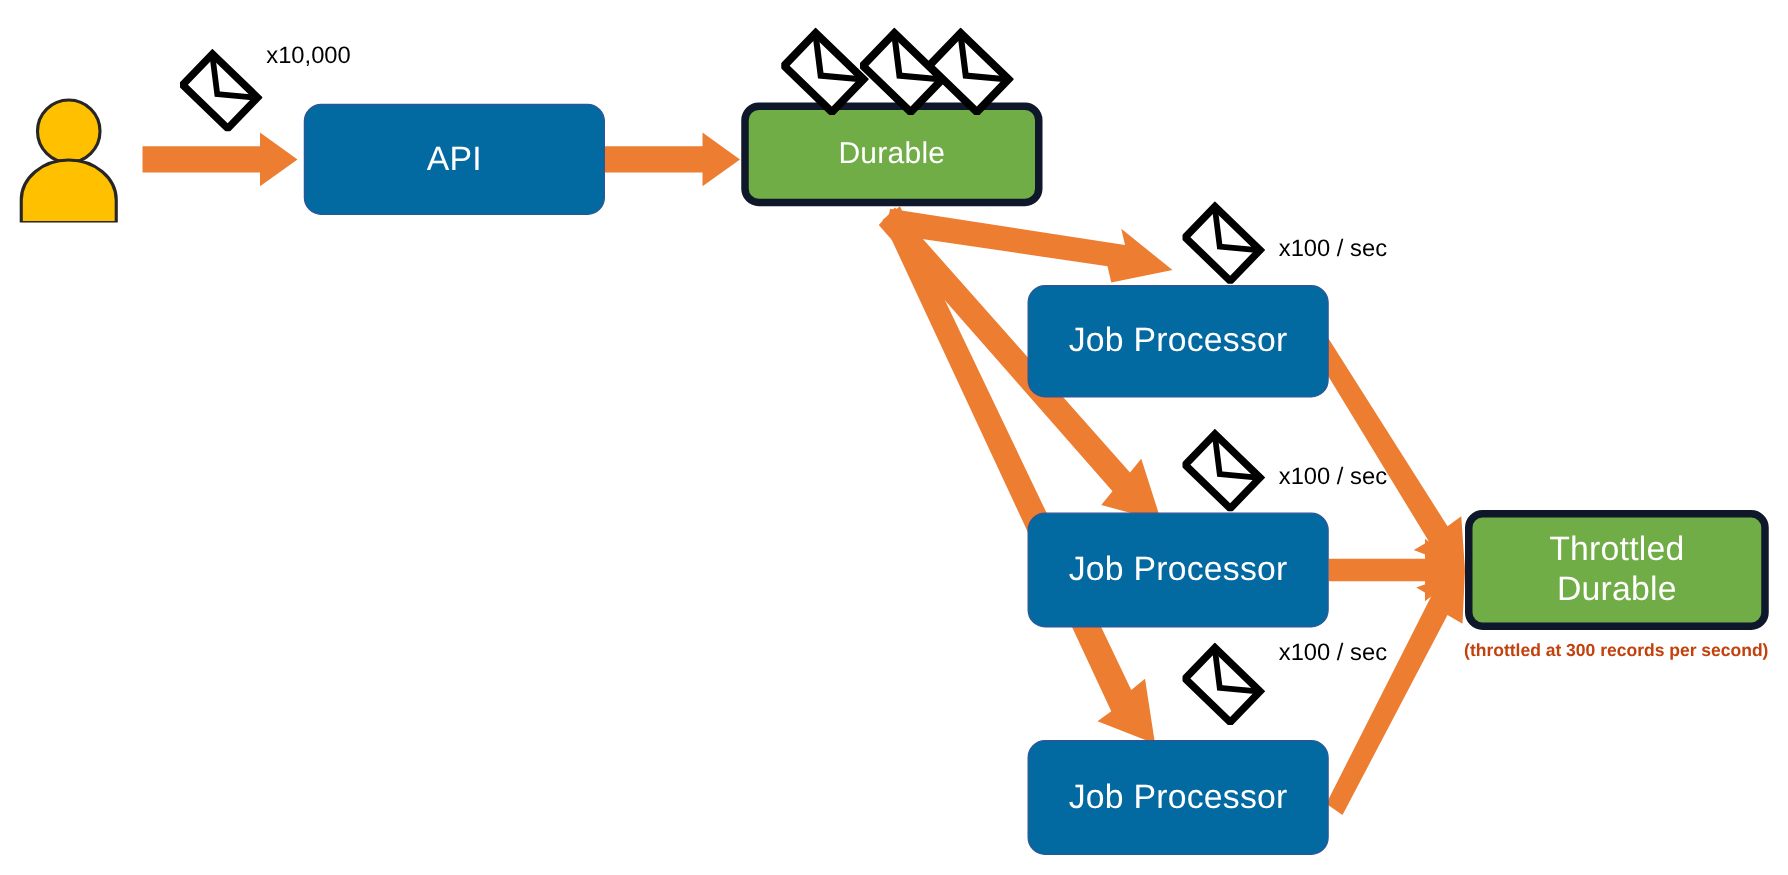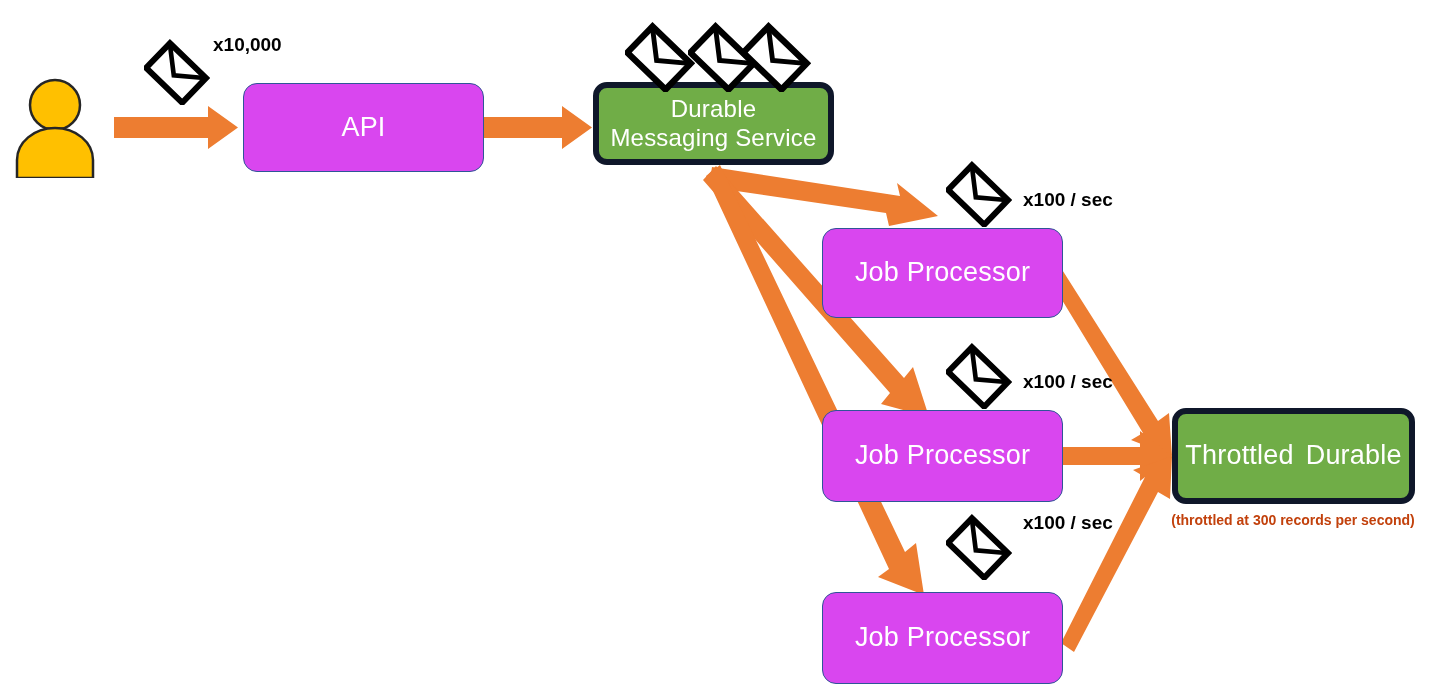--- a/index.html
+++ b/index.html
@@ -26,21 +26,21 @@
     border-radius: 14px;
     display: flex;
     align-items: center;
     justify-content: center;
     text-align: center;
     color: #ffffff;
     box-sizing: border-box;
     line-height: 1.18;
   }
   .node-blue {
-    background: #d946ef;
+    background: #0369a1;
     border: 1px solid #2F5597;
   }
   .node-green {
     background: #70AD47;
     border: 6px solid #0f172a;
   }
   .node-label {
     font-size: 27px;
     font-weight: 400;
     letter-spacing: 0.2px;
@@ -55,21 +55,20 @@
     font-size: 14px;
     font-weight: bold;
     text-align: center;
     white-space: nowrap;
   }
   .count-label {
     position: absolute;
     color: #000000;
     font-size: 19px;
     white-space: nowrap;
-    font-weight: bold;
   }
   .envelope {
     position: absolute;
   }
   .person {
     position: absolute;
   }
 </style>
 </head>
 <body>
@@ -120,36 +119,35 @@
     <circle cx="43" cy="27" r="25" fill="#FFC000" stroke="#262626" stroke-width="2.5"></circle>
     <path d="M 5,100 L 5,82 A 38 32 0 0 1 81,82 L 81,100 Z" fill="#FFC000" stroke="#262626" stroke-width="2.5"></path>
   </svg>
 
   <div class="node node-blue" style="left:243px; top:83px; width:241px; height:89px;">
     <span class="node-label">API</span>
   </div>
 
   <div class="node node-green" style="left:593px; top:82px; width:241px; height:83px; flex-direction:column;">
     <span class="node-label node-label-sm">Durable</span>
-    <span class="node-label node-label-sm">Messaging Service</span>
   </div>
 
   <div class="node node-blue" style="left:822px; top:228px; width:241px; height:90px;">
     <span class="node-label">Job Processor</span>
   </div>
 
   <div class="node node-blue" style="left:822px; top:410px; width:241px; height:92px;">
     <span class="node-label">Job Processor</span>
   </div>
 
   <div class="node node-blue" style="left:822px; top:592px; width:241px; height:92px;">
     <span class="node-label">Job Processor</span>
   </div>
 
-  <div class="node node-green" style="left:1172px; top:408px; width:243px; height:96px; flex-direction:row;">
+  <div class="node node-green" style="left:1172px; top:408px; width:243px; height:96px; flex-direction:column;">
     <span class="node-label">Throttled</span>
     <span class="node-label">Durable</span>
   </div>
 
   <div class="caption" style="left:1293px; top:512px; transform:translateX(-50%);">(throttled at 300 records per second)</div>
 
   <svg class="envelope" style="left:144px; top:39px;" width="66" height="66" viewBox="0 0 100 100">
     <g transform="rotate(44 50 50)">
       <rect x="12" y="26" width="76" height="52" fill="#ffffff" stroke="#000000" stroke-width="9"></rect>
       <path d="M 14,28 L 50,57 L 86,28" fill="none" stroke="#000000" stroke-width="7"></path>

